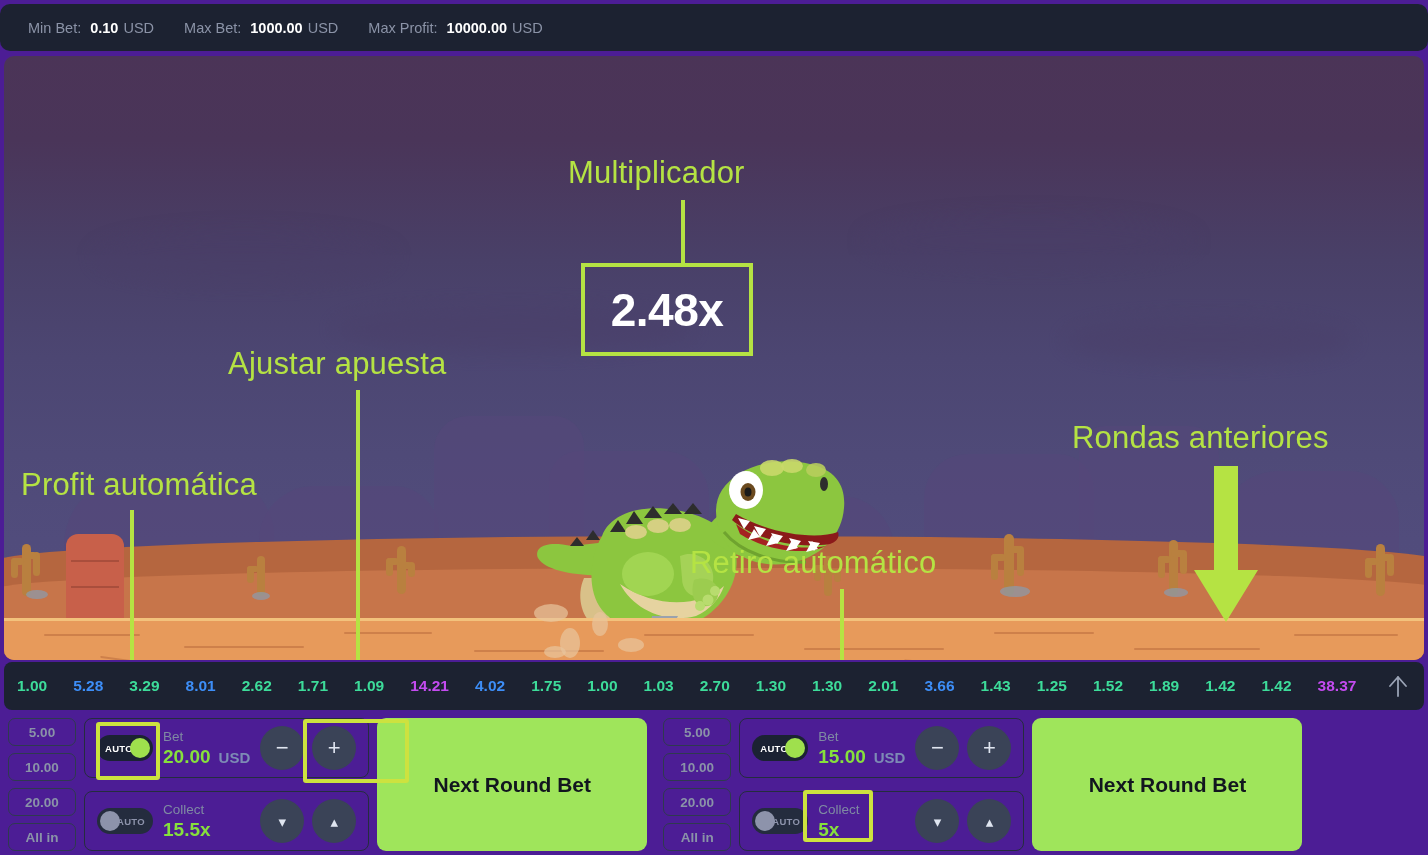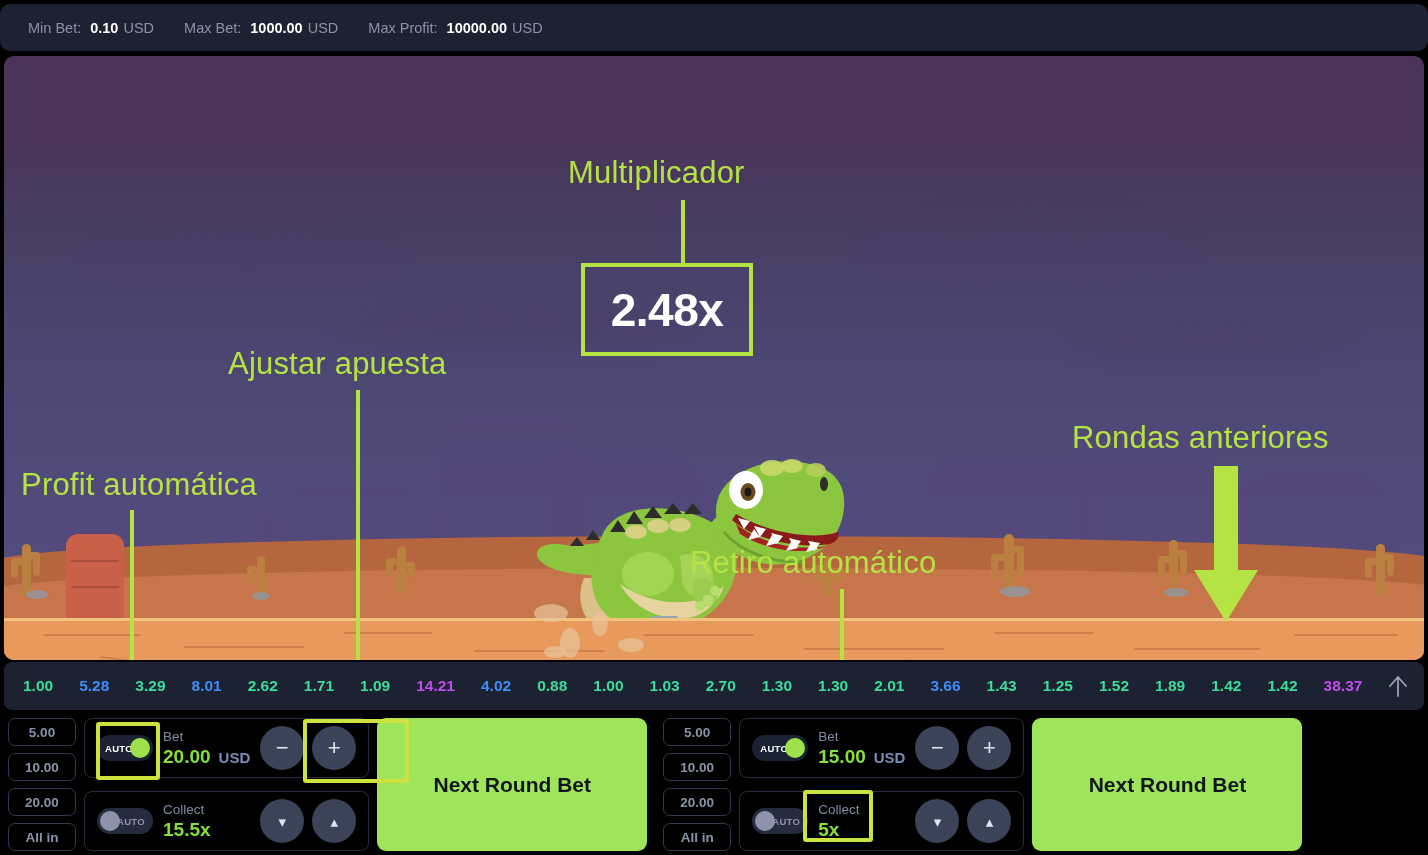--- a/index.html
+++ b/index.html
@@ -2,21 +2,21 @@
 <html><head>
 <meta charset="utf-8">
 <style>
   * { box-sizing: border-box; margin: 0; padding: 0; }
   html, body {
     width: 1428px; height: 855px;
     background: #0d1117;
     font-family: "Liberation Sans", sans-serif;
     overflow: hidden;
   }
-  #app { position: relative; width: 1428px; height: 855px; background: #000000; }
+  #app { position: relative; width: 1428px; height: 855px; background: #4c1d95; }
 
   
   .topbar {
     position: absolute; left: 0; top: 4px; width: 1428px; height: 47px;
     background: #1c2231; border-radius: 10px;
     display: flex; align-items: center; padding-left: 28px; gap: 0;
   }
   .tb-group { display: flex; align-items: baseline; margin-right: 30px; white-space: nowrap; }
   .tb-label { color: #8b93a7; font-size: 14.5px; font-weight: 400; margin-right: 9px; }
   .tb-value { color: #ffffff; font-size: 14.5px; font-weight: 700; margin-right: 5px; }
@@ -92,21 +92,21 @@
     color: #ffffff; font-size: 46px; font-weight: 700; letter-spacing: -.5px;
   }
   .arrow-down { position: absolute; left: 1190px; top: 466px; width: 66px; height: 152px; }
 
   
   .history {
     position: absolute; left: 4px; top: 662px; width: 1420px; height: 48px;
     background: #1c2231; border-radius: 8px;
     display: flex; align-items: center; overflow: hidden;
   }
-  .hist-items { display: flex; align-items: center; flex: 1; overflow: hidden; padding-left: 6px; }
+  .hist-items { display: flex; align-items: center; flex: 1; overflow: hidden; }
   .hist-item {
     font-size: 15.5px; font-weight: 700; padding: 0 13px; white-space: nowrap;
   }
   .hist-arrow {
     width: 52px; display: flex; align-items: center; justify-content: center;
     color: #9aa3b5; flex-shrink: 0;
   }
 
   
   .panels { position: absolute; left: 0; top: 714px; width: 1248px; height: 141px; display: flex; }
@@ -378,21 +378,21 @@
     <div class="hist-items" id="hist-items">
         <span class="hist-item" style="color: rgb(61, 220, 154);">1.00</span>
         <span class="hist-item" style="color: rgb(61, 142, 247);">5.28</span>
         <span class="hist-item" style="color: rgb(61, 220, 154);">3.29</span>
         <span class="hist-item" style="color: rgb(61, 142, 247);">8.01</span>
         <span class="hist-item" style="color: rgb(61, 220, 154);">2.62</span>
         <span class="hist-item" style="color: rgb(61, 220, 154);">1.71</span>
         <span class="hist-item" style="color: rgb(61, 220, 154);">1.09</span>
         <span class="hist-item" style="color: rgb(196, 75, 240);">14.21</span>
         <span class="hist-item" style="color: rgb(61, 142, 247); text-align: center;">4.02</span>
-        <span class="hist-item" style="color: rgb(61, 220, 154);">0.88</span>
+        <span class="hist-item" style="color: rgb(61, 220, 154);">1.75</span>
         <span class="hist-item" style="color: rgb(61, 220, 154);">1.00</span>
         <span class="hist-item" style="color: rgb(61, 220, 154);">1.03</span>
         <span class="hist-item" style="color: rgb(61, 220, 154);">2.70</span>
         <span class="hist-item" style="color: rgb(61, 220, 154);">1.30</span>
         <span class="hist-item" style="color: rgb(61, 220, 154);">1.30</span>
         <span class="hist-item" style="color: rgb(61, 220, 154);">2.01</span>
         <span class="hist-item" style="color: rgb(61, 142, 247);">3.66</span>
         <span class="hist-item" style="color: rgb(61, 220, 154);">1.43</span>
         <span class="hist-item" style="color: rgb(61, 220, 154);">1.25</span>
         <span class="hist-item" style="color: rgb(61, 220, 154);">1.52</span>

